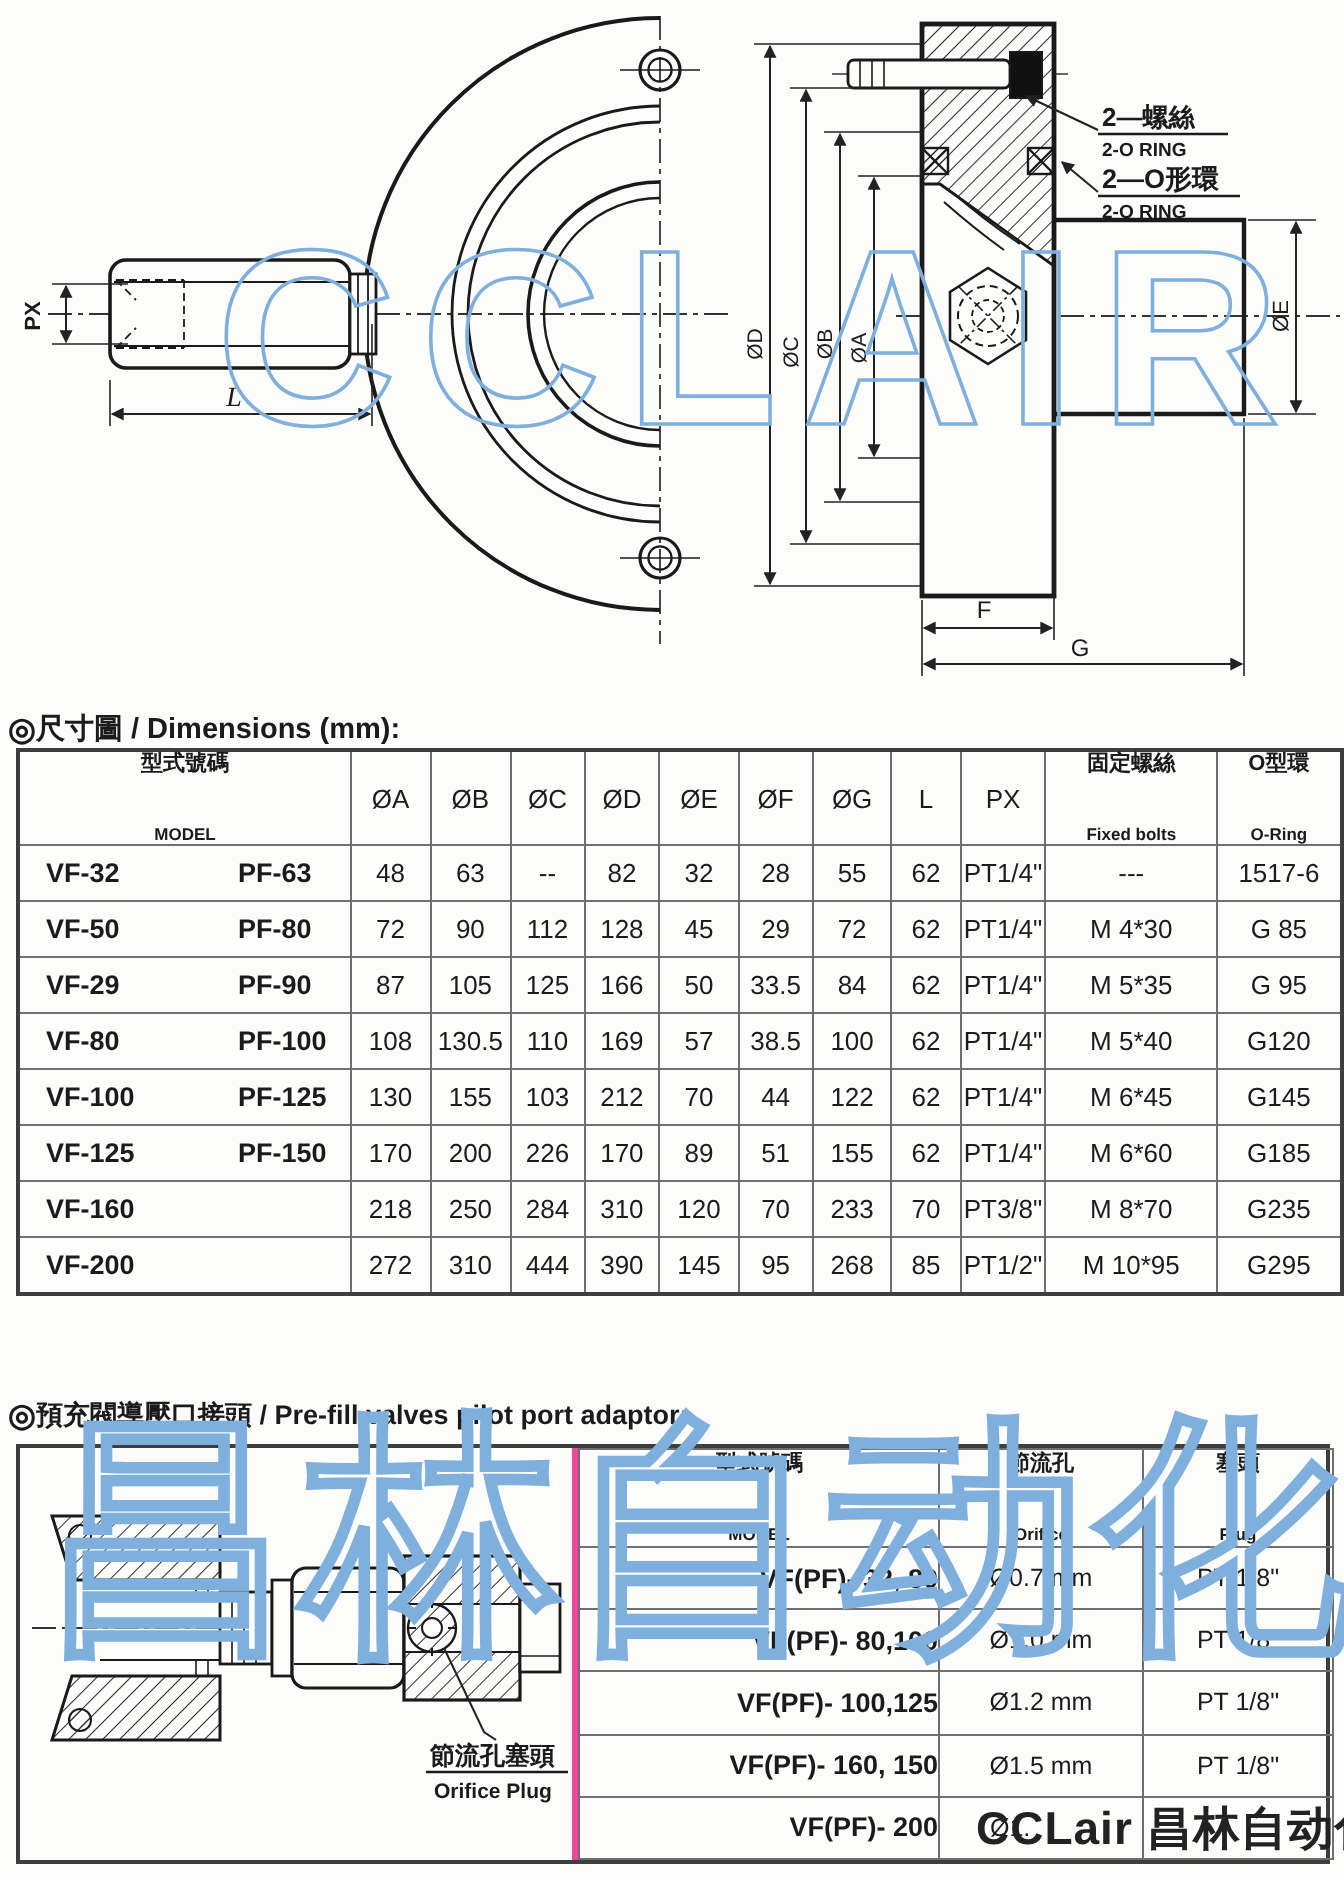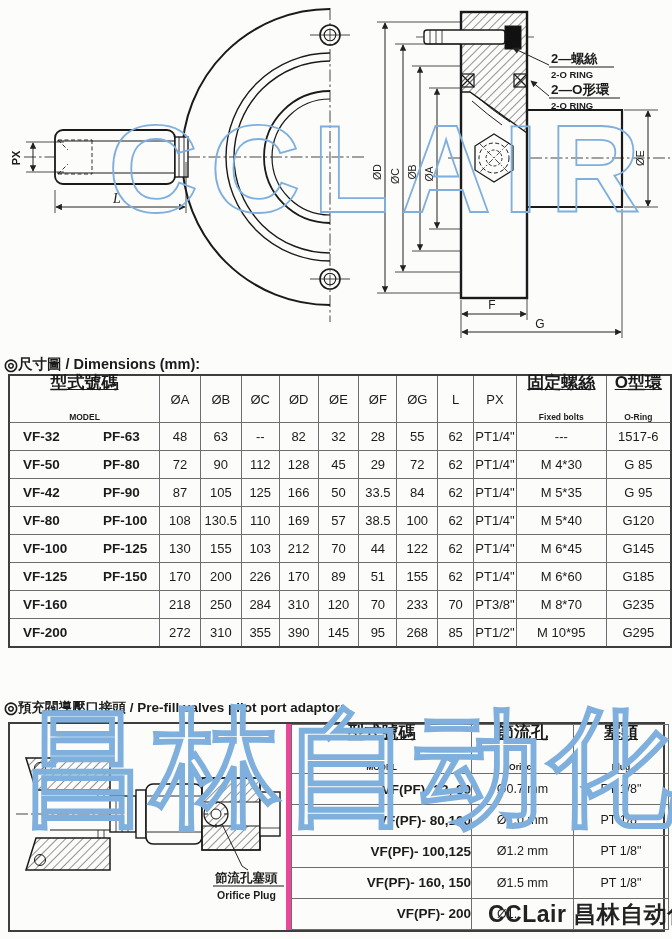--- a/index.html
+++ b/index.html
@@ -9,33 +9,33 @@
   .heading{position:absolute;left:4px;font-weight:bold;white-space:nowrap;}
   .heading .bullet{font-size:16px;vertical-align:-1px;}
   .h1{top:355px;font-size:14.5px;}
   .h2{top:698px;font-size:13.5px;text-align:right;}
   
   table.dims{position:absolute;left:8px;top:374px;border-collapse:collapse;
              table-layout:fixed;border:2px solid #3e3e3e;}
   .dims td{border:1px solid #6e6e6e;text-align:center;vertical-align:middle;
            padding:0;font-size:13px;height:27px;}
   .dims tr.hdr td{height:33px;}
-  .hdr-cn{display:block;font-size:17px;font-weight:bold;line-height:13px;text-decoration:underline;}
+  .hdr-cn{display:block;font-size:11px;font-weight:bold;line-height:13px;}
   .hdr-en{display:block;font-size:8.5px;font-weight:bold;line-height:9px;margin-top:24px;}
   .col-sym{font-size:15px;}
-  .model-cell{display:flex;align-items:center;padding-left:13px;gap:24px;
+  .model-cell{display:flex;align-items:center;padding-left:13px;gap:40px;
               font-weight:bold;font-size:13.5px;}
   .model-cell span{width:56px;text-align:left;white-space:nowrap;}
   .px-val{font-size:11.5px;}
   .bolt-val{font-size:12px;}
   .or-val{font-size:12.5px;}
   
   .adaptor-box{position:absolute;left:8px;top:722px;width:653px;height:206px;
                border:2px solid #3e3e3e;display:flex;}
-  .adaptor-drawing-cell{width:276px;border-right:5px solid #ec4899;position:relative;}
+  .adaptor-drawing-cell{width:276px;border-right:3px solid #ec4899;position:relative;}
   table.adap{border-collapse:collapse;table-layout:fixed;width:377px;height:100%;}
   .adap td{border:1px solid #6e6e6e;text-align:center;vertical-align:middle;
            padding:0;font-size:12.5px;}
   .adap tr.hdr td{height:31px;}
   .adap td.mcol{text-align:right;padding-left:18px;font-weight:bold;font-size:13.5px;
                 white-space:nowrap;}
   .adap td{height:29px;}
   
   .wm-layer{position:absolute;left:0;top:0;pointer-events:none;}
   .stamp{position:absolute;left:488px;top:899px;font-size:23px;font-weight:bold;
@@ -275,21 +275,21 @@
       <td>29</td>
       <td>72</td>
       <td>62</td>
       <td class="px-val">PT1/4"</td>
       <td class="bolt-val">M 4*30</td>
       <td class="or-val">G 85</td>
     </tr>
     <tr>
       <td>
             <div class="model-cell">
-              <span>VF-42</span>
+              <span>VF-29</span>
               <span>PF-90</span>
             </div>
           </td>
       <td>87</td>
       <td>105</td>
       <td>125</td>
       <td>166</td>
       <td>50</td>
       <td>33.5</td>
       <td>84</td>
@@ -376,21 +376,21 @@
     </tr>
     <tr>
       <td>
             <div class="model-cell">
               <span>VF-200</span>
               <span></span>
             </div>
           </td>
       <td>272</td>
       <td>310</td>
-      <td>355</td>
+      <td>444</td>
       <td>390</td>
       <td>145</td>
       <td>95</td>
       <td>268</td>
       <td>85</td>
       <td class="px-val">PT1/2"</td>
       <td class="bolt-val">M 10*95</td>
       <td class="or-val">G295</td>
     </tr>
   </tbody>

